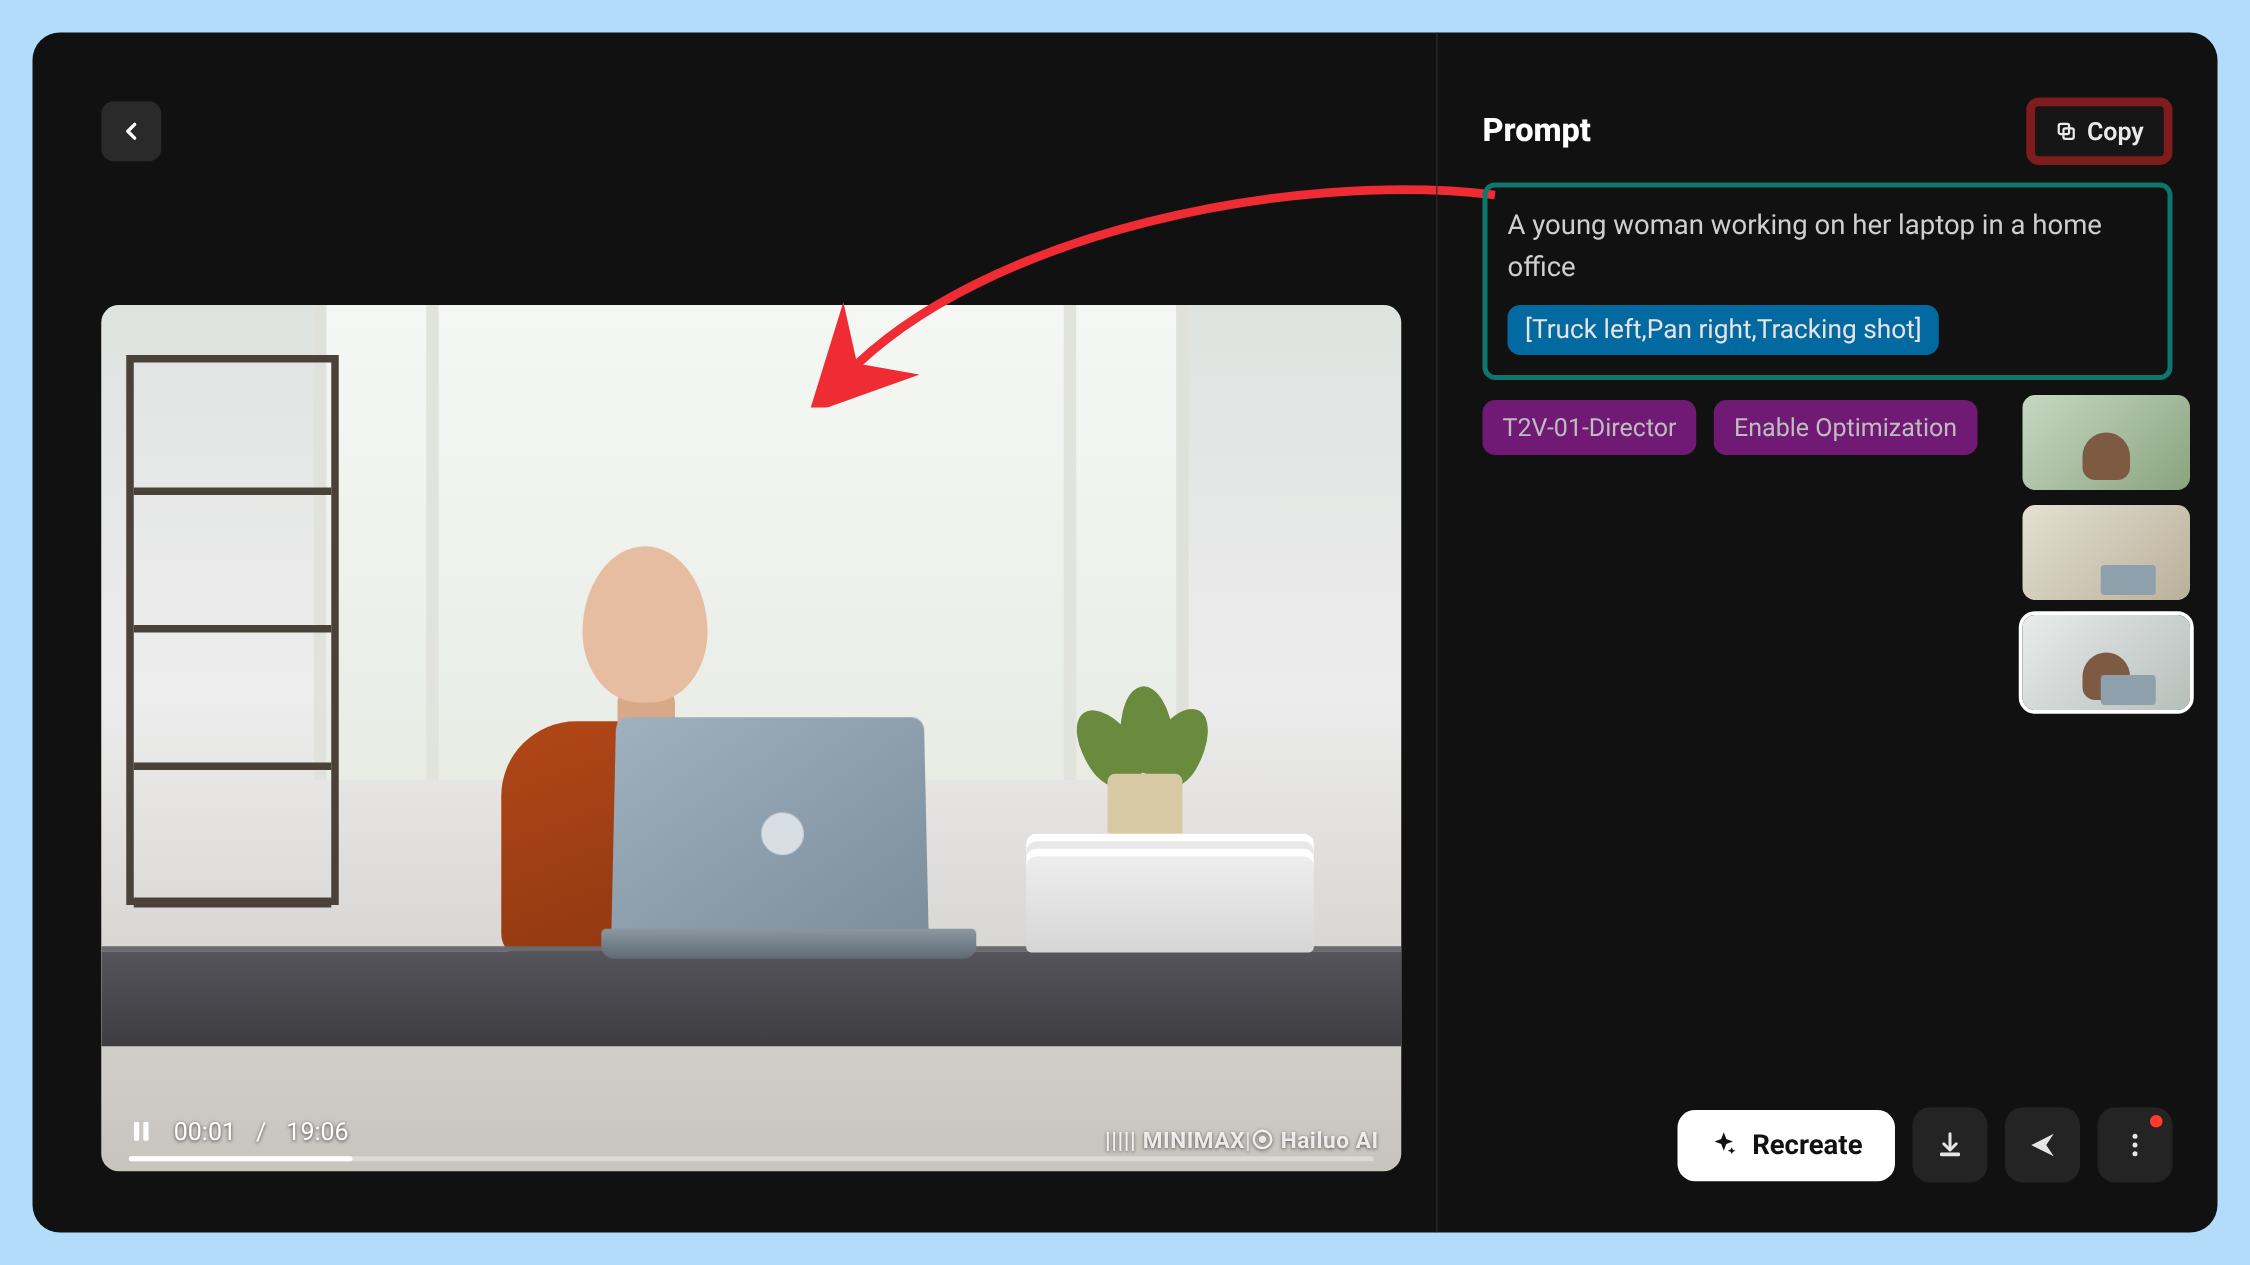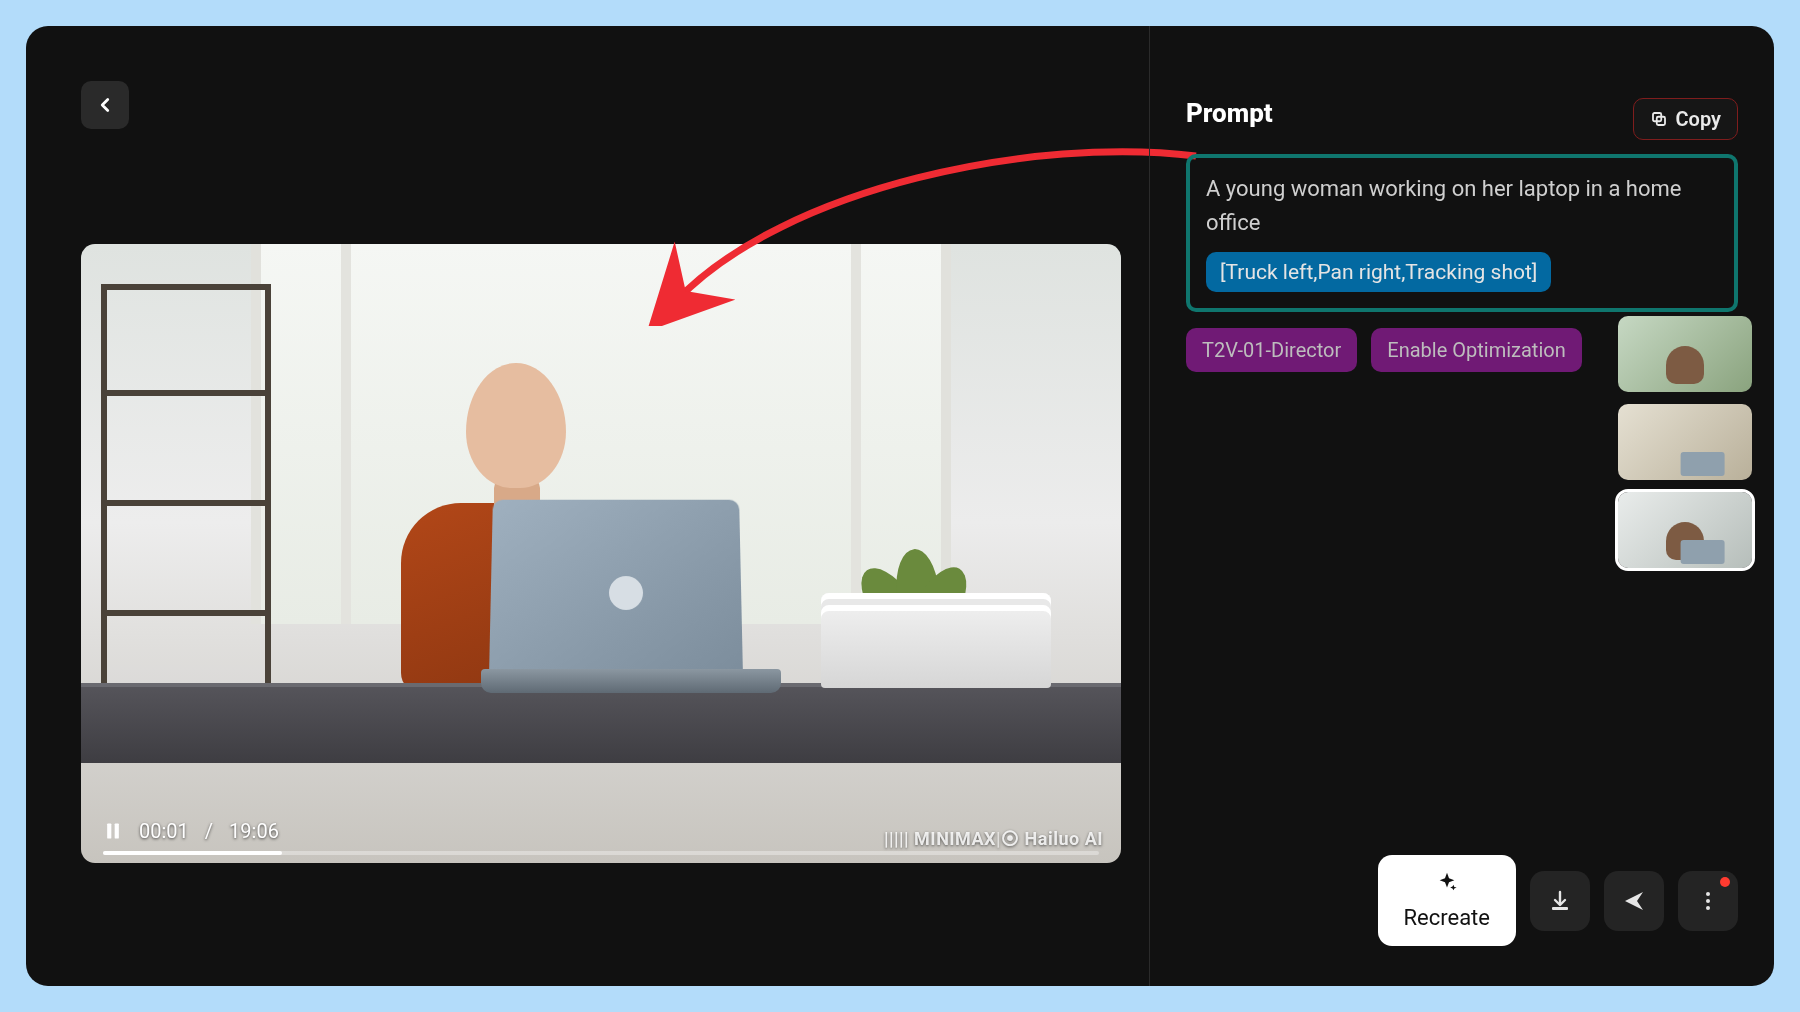--- a/index.html
+++ b/index.html
@@ -7,21 +7,21 @@
 
 .stage { width:1800px; height:1012px; position:relative; transform-origin:top left; }
 .outer-pad { position:absolute; inset:0; padding:26px; }
 .app-card { width:100%; height:100%; background:#111111; border-radius:22px; position:relative; overflow:hidden; }
 
 
 .back-btn { position:absolute; top:55px; left:55px; width:48px; height:48px; border-radius:10px;
   background:#2a2a2a; display:flex; align-items:center; justify-content:center; cursor:pointer; }
 
 
-.video-box { position:absolute; top:218px; left:55px; width:1040px; height:619px; border-radius:14px;
+.video-box { position:absolute; top:218px; left:55px; width:1040px; height:693px; border-radius:14px;
   background:linear-gradient(180deg,#dfe3e0 0%,#ececec 45%,#c7c4be 100%); overflow:hidden; }
 .room-window { position:absolute; top:0; left:170px; width:700px; height:380px;
   background:linear-gradient(180deg,#f5f7f4,#e8ece5); border-left:10px solid #e1e1dc; border-right:10px solid #e1e1dc; }
 .room-window::before, .room-window::after { content:""; position:absolute; top:0; bottom:0; width:10px; background:#e3e3de; }
 .room-window::before { left:50%; transform:translateX(-260px); }
 .room-window::after  { left:50%; transform:translateX(250px); }
 .shelf { position:absolute; left:20px; top:40px; width:170px; height:440px;
   border:6px solid #4a4239; background:rgba(255,255,255,0.05); }
 .shelf::before { content:""; position:absolute; left:0; right:0; top:100px; height:6px; background:#4a4239; box-shadow:0 110px 0 #4a4239,0 220px 0 #4a4239,0 330px 0 #4a4239; }
 .plant { position:absolute; right:150px; top:290px; width:110px; height:140px; }
@@ -52,45 +52,45 @@
 .woman .hair::after { content:""; position:absolute; top:0; left:50%; width:4px; height:150px; background:#2a1c11; transform:translateX(-2px); }
 .watermark { position:absolute; right:18px; bottom:14px; display:flex; align-items:center;
   color:rgba(255,255,255,0.85); font-weight:700; font-size:18px; letter-spacing:.5px; text-shadow:0 1px 3px rgba(0,0,0,.6);}
 .watermark .sep { opacity:.6; }
 .video-ctrl { position:absolute; left:22px; bottom:20px; display:flex; align-items:center; gap:16px; color:#fff; font-size:20px; text-shadow:0 1px 3px rgba(0,0,0,.7);}
 .progress { position:absolute; left:22px; right:22px; bottom:8px; height:4px; background:rgba(255,255,255,.35); border-radius:2px; }
 .progress .fill { height:100%; width:18%; background:#fff; border-radius:2px; }
 
 
 .panel { position:absolute; top:0; right:0; bottom:0; width:625px; border-left:1px solid #2b2b2b; padding:52px 36px 36px 36px; }
-.panel-head { display:flex; justify-content:space-between; margin-bottom:14px;margin-top:20px; }
+.panel-head { display:flex; align-items:center; justify-content:space-between; margin-bottom:14px; }
 .panel-title { color:#fff; font-size:26px; font-weight:800; }
-.copy-btn { display:flex; align-items:center; gap:8px; padding:8px 16px; border:1px solid #7f1d1d;
+.copy-btn { display:flex; align-items:center; gap:8px; padding:8px 16px; border:7px solid #7f1d1d;
   border-radius:10px; color:#eaeaea; font-size:20px; font-weight:600; cursor:pointer; background:#161616;}
 .prompt-box { border:4px solid #0f766e; border-radius:10px; padding:14px 16px 16px 16px; margin-bottom:16px; }
 .prompt-text { color:#cfcfcf; font-size:22px; line-height:1.55; }
 .camera-chip { display:inline-block; margin-top:12px; padding:8px 14px; background:#0369a1; border-radius:10px;
   color:#e4e4e4; font-size:21px; }
 .tags { display:flex; gap:14px; }
 .tag { background:#701a75; color:#bdbdbd; padding:10px 16px; border-radius:10px; font-size:20px; }
 
 
 .thumbs { position:absolute; top:290px; right:22px; display:flex; flex-direction:column; gap:12px; }
 .thumb { width:134px; height:76px; border-radius:10px; overflow:hidden; cursor:pointer; position:relative; }
 .thumb.sel { outline:3px solid #fff; }
 .thumb-bg1 { background:linear-gradient(135deg,#c6d8c3,#8aa37e); }
 .thumb-bg2 { background:linear-gradient(135deg,#e5e0d2,#b9b09a); }
 .thumb-bg3 { background:linear-gradient(135deg,#e9eceb,#b6beba); }
 .thumb .mini-person { position:absolute; left:50%; bottom:8px; transform:translateX(-50%); width:38px; height:38px; background:#7d5b43; border-radius:50% 50% 10px 10px; }
 .thumb .mini-laptop { position:absolute; left:50%; bottom:4px; transform:translateX(-10%); width:44px; height:24px; background:#8fa0ad; border-radius:3px; }
 
 
 .bottom-ctrls { position:absolute; right:36px; bottom:40px; display:flex; gap:14px; align-items:center; }
-.recreate-btn { display:flex; align-items:center; gap:12px; background:#fff; color:#111; font-weight:400;
-  font-size:22px; padding:16px 26px; border-radius:14px; cursor:pointer;flex-direction:column; }
+.recreate-btn { display:flex; align-items:flex-start; gap:12px; background:#fff; color:#111; font-weight:700;
+  font-size:22px; padding:16px 26px; border-radius:14px; cursor:pointer; }
 .icon-btn { width:60px; height:60px; border-radius:14px; background:#242424; display:flex; align-items:center; justify-content:center; cursor:pointer; position:relative; }
 .icon-btn .dot { position:absolute; top:6px; right:8px; width:10px; height:10px; background:#ff3b30; border-radius:50%; }
 
 
 .arrow-svg { position:absolute; top:100px; left:580px; width:620px; height:200px; pointer-events:none; }
 
 svg { display:block; }
 </style>
 </head>
 <body>

